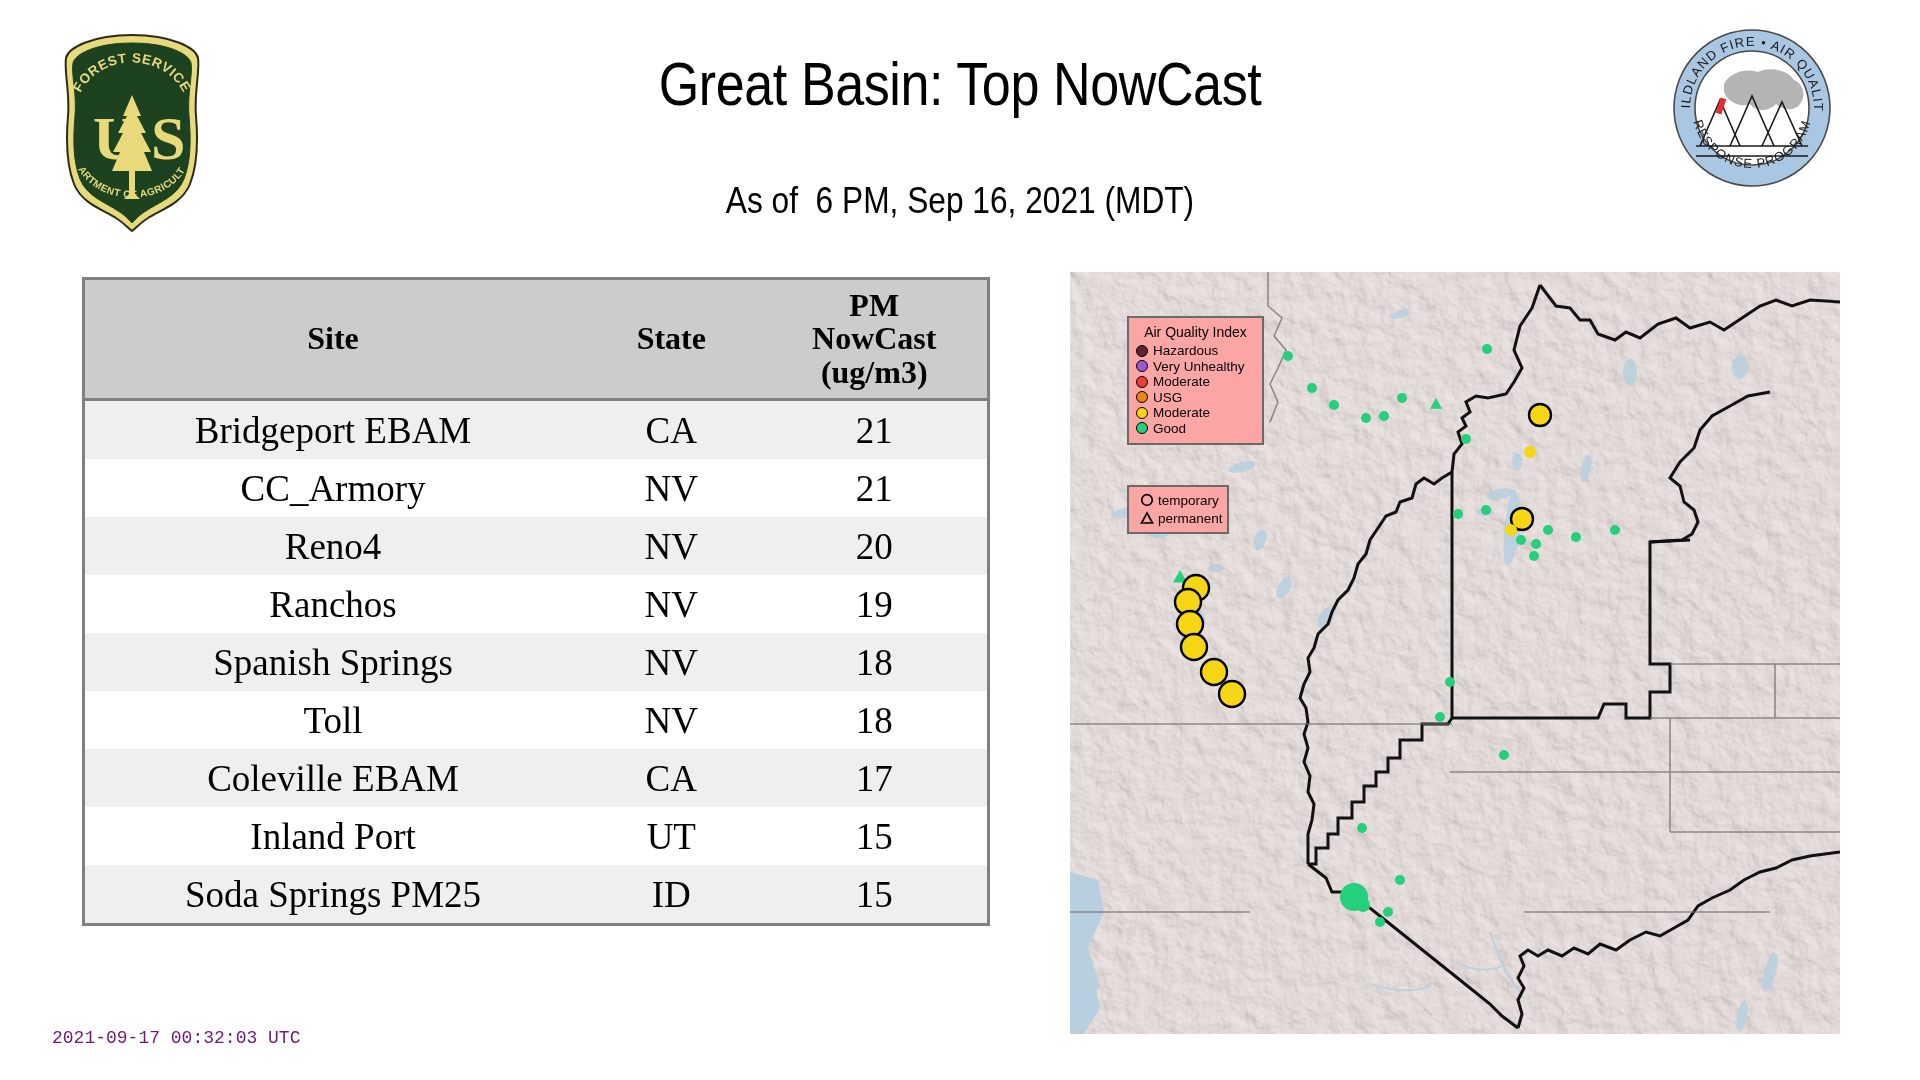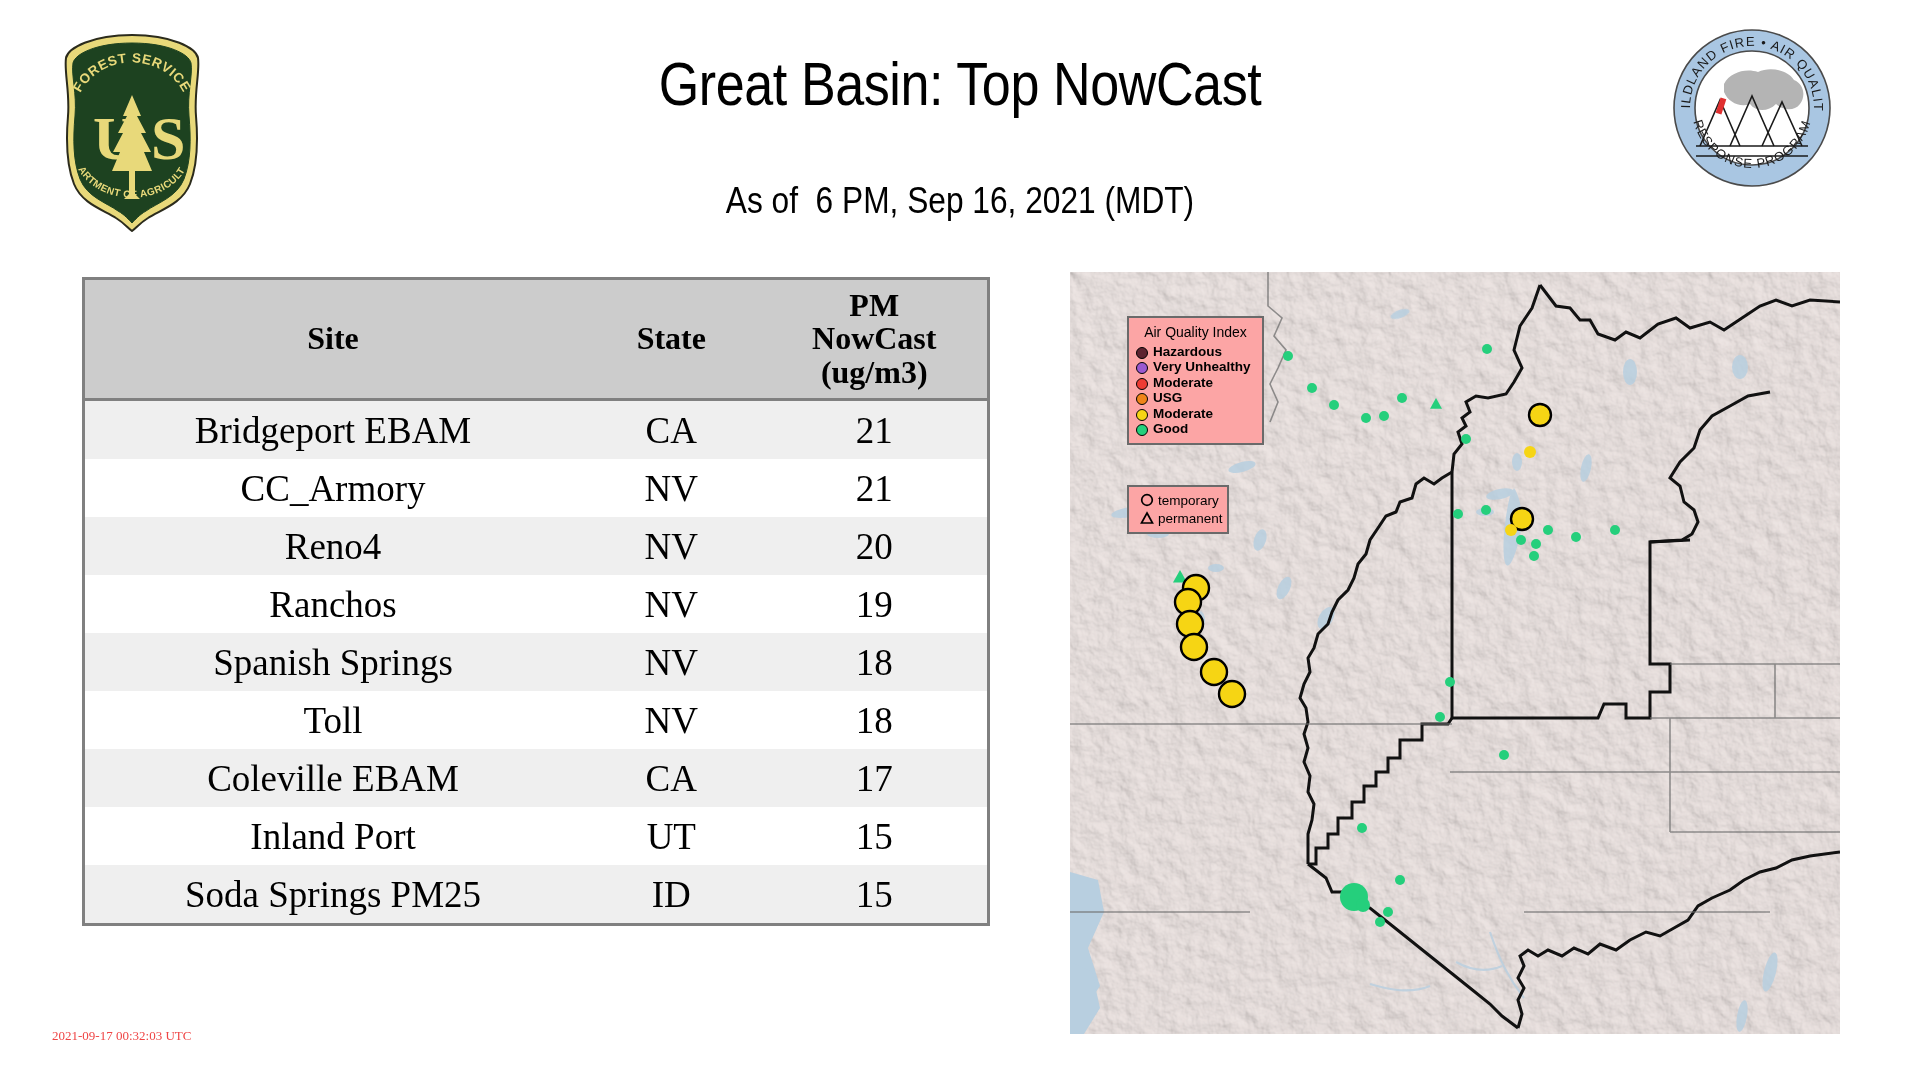--- a/index.html
+++ b/index.html
@@ -99,23 +99,23 @@
   table.data-table tbody tr:nth-child(even) td { background: #ffffff; }
   .col-site  { width: 55%; }
   .col-state { width: 20%; }
   .col-val   { width: 25%; }
 
   
   #timestamp {
     position: absolute;
     left: 52px;
     top: 1028px;
-    font-family: Liberation Serif, serif;
-    font-size: 13px;
-    color: #ef4444;
+    font-family: Liberation Mono, monospace;
+    font-size: 18px;
+    color: #701a75;
   }
 
   
   #map-panel {
     position: absolute;
     left: 1070px;
     top: 272px;
     width: 770px;
     height: 762px;
     overflow: hidden;
@@ -138,25 +138,24 @@
     width: 137px;
     padding: 6px 7px 7px 7px;
   }
   #aqi-legend .legend-title {
     font-size: 14px;
     text-align: center;
     margin-bottom: 3px;
   }
   .legend-row {
     display: flex;
-    align-items: flex-end;
+    align-items: center;
     height: 15.5px;
     font-size: 13.5px;
     white-space: nowrap;
-    font-weight: bold;
   }
   .legend-swatch {
     width: 12px;
     height: 12px;
     border-radius: 50%;
     border: 1.3px solid #000000;
     box-sizing: border-box;
     margin-right: 5px;
     flex: 0 0 auto;
   }

